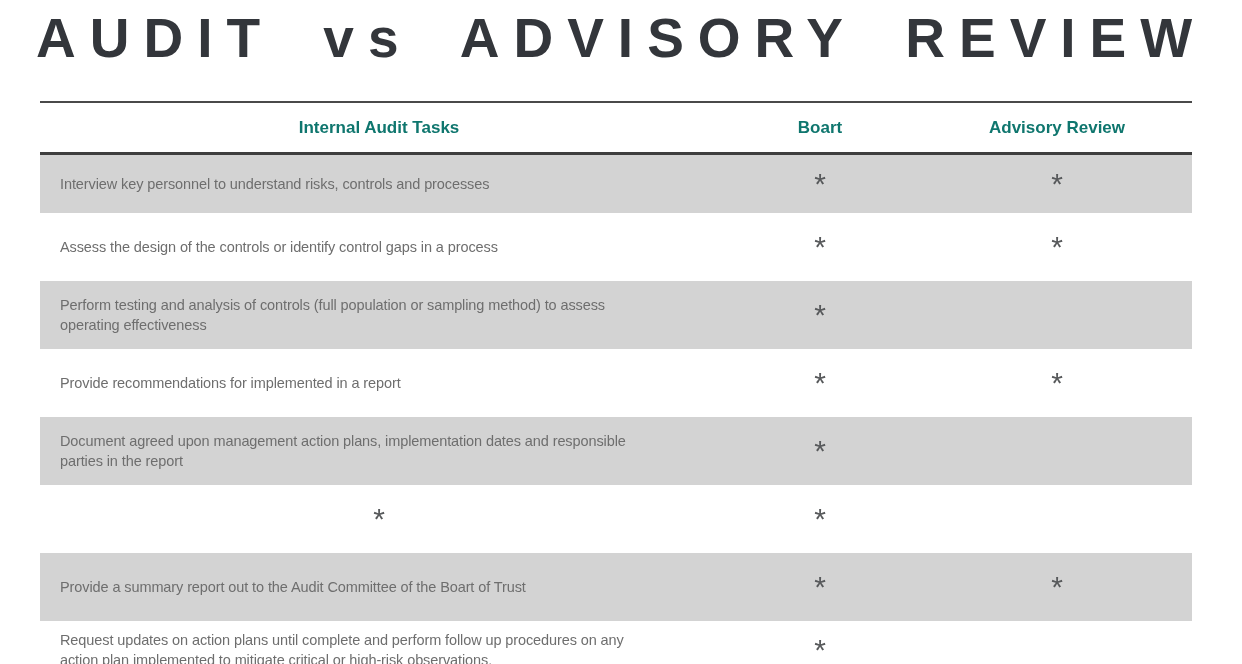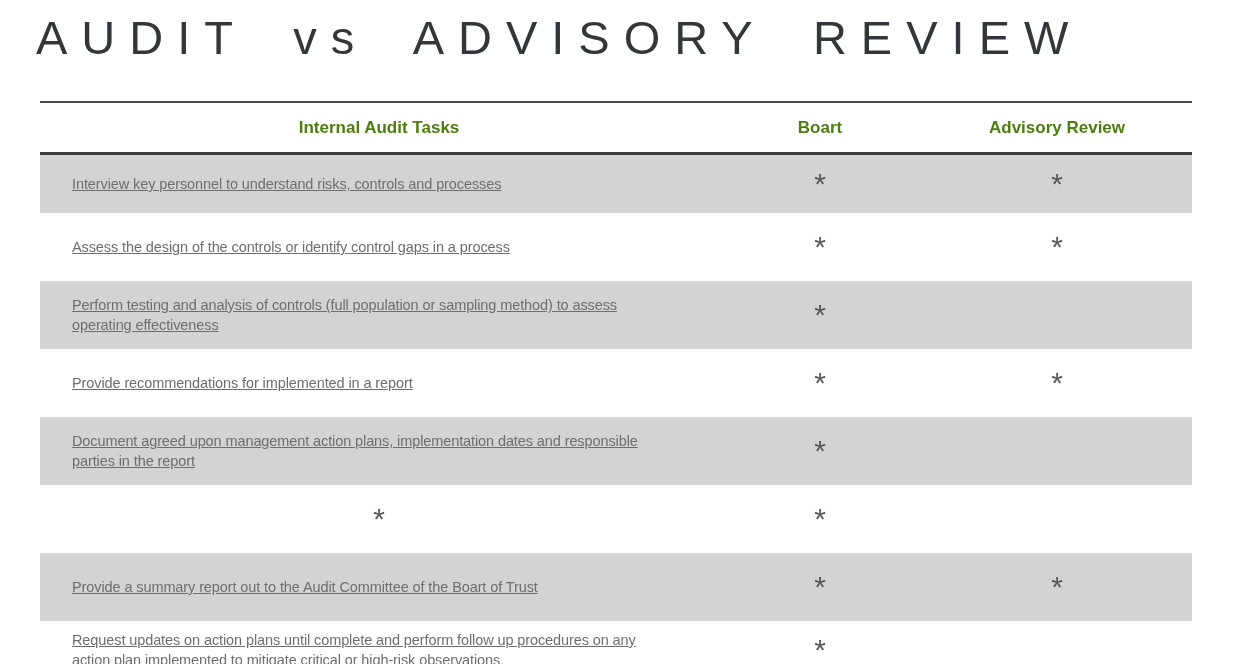--- a/index.html
+++ b/index.html
@@ -14,22 +14,22 @@
   .page {
     position: relative;
     width: 1242px;
     height: 664px;
     background: #ffffff;
   }
   .title {
     position: absolute;
     left: 36px;
     top: 8px;
-    font-size: 47px;
-    font-weight: normal;
+    font-size: 55px;
+    font-weight: bold;
     letter-spacing: 14px;
     word-spacing: 20px;
     color: #33363b;
     line-height: 60px;
     white-space: nowrap;
   }
   .table {
     position: absolute;
     left: 40px;
     top: 101px;
@@ -46,40 +46,39 @@
   .hrow {
     display: grid;
     grid-template-columns: 678px 204px 270px;
     height: 49px;
     align-items: center;
   }
   .hcell {
     text-align: center;
     font-weight: bold;
     font-size: 17px;
-    color: #4d7c0f;
+    color: #0f766e;
   }
   .row {
     display: grid;
     grid-template-columns: 678px 204px 270px;
     align-items: center;
     height: 68px;
     background: #ffffff;
   }
   .row:first-child, .row:last-child { height: 58px; }
   .row.shaded { background: #d3d3d3; }
   .task {
-    padding-left: 32px;
+    padding-left: 20px;
     font-size: 14.5px;
     letter-spacing: -0.1px;
     color: #6e6e6e;
     line-height: 20px;
     white-space: pre;
     text-align: left;
-    text-decoration: underline;
   }
   .mark {
     text-align: center;
     font-size: 30px;
     line-height: 20px;
     color: #57595b;
   }
 </style>
 </head>
 <body>

